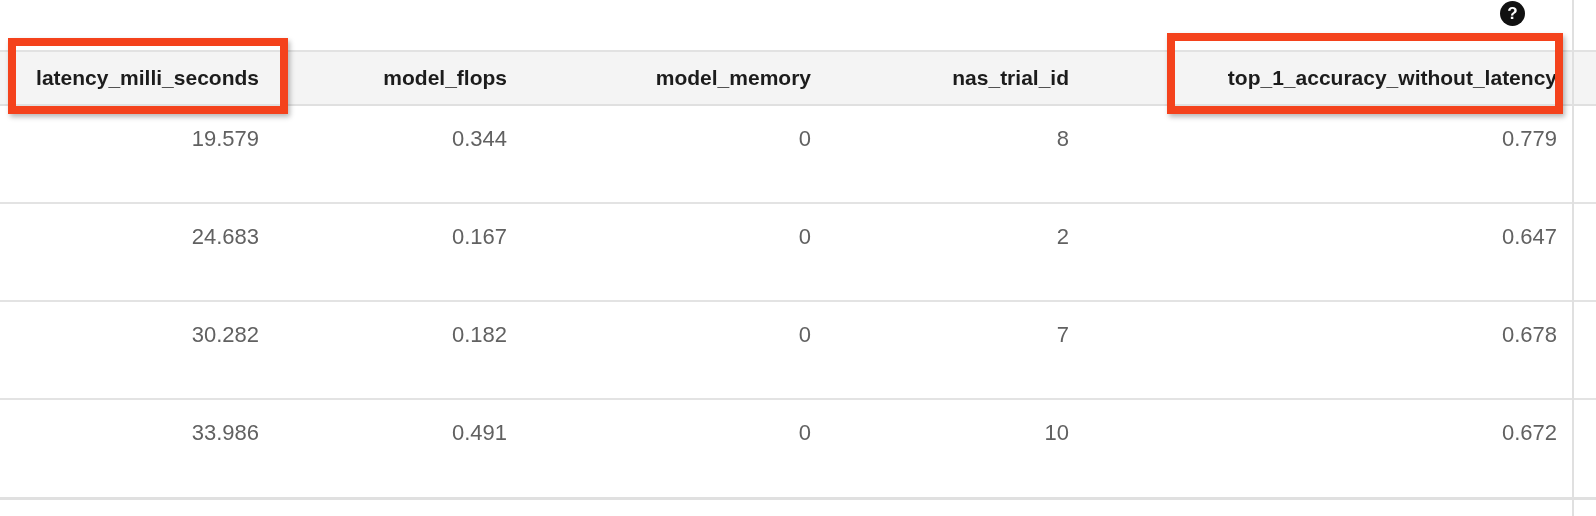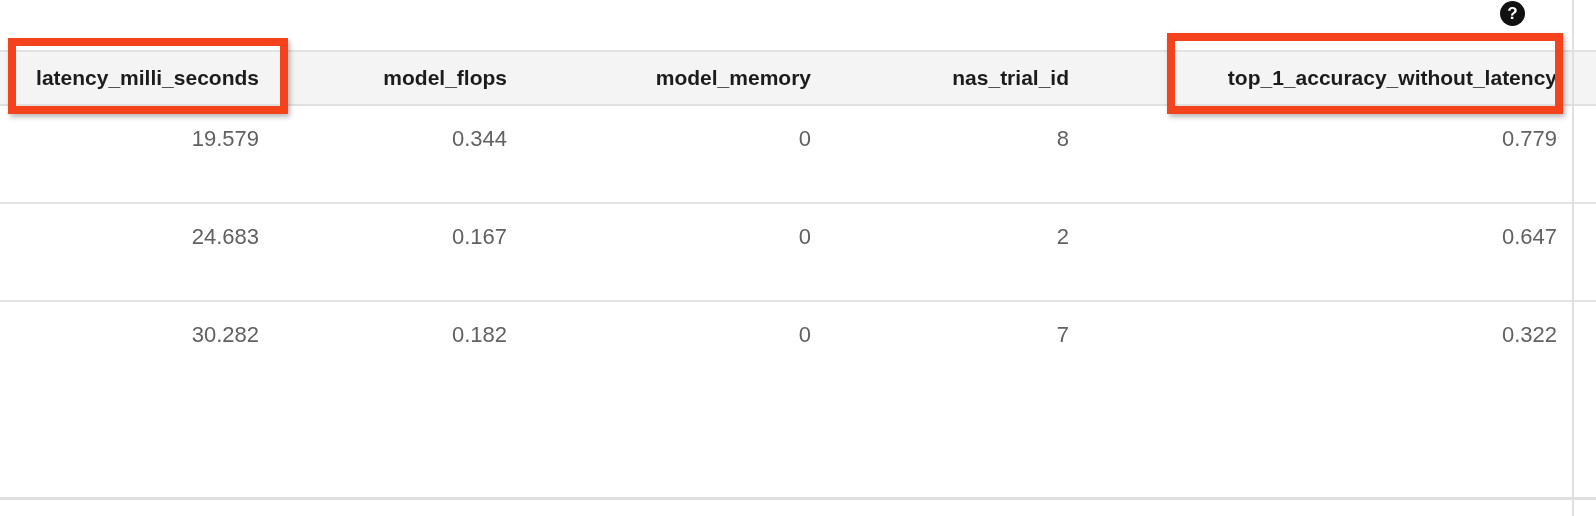--- a/index.html
+++ b/index.html
@@ -154,21 +154,29 @@
           <td>0</td>
           <td>2</td>
           <td>0.647</td>
           <td class="stub"></td>
         </tr>
         <tr>
           <td>30.282</td>
           <td>0.182</td>
           <td>0</td>
           <td>7</td>
-          <td>0.322</td>
+          <td>0.678</td>
+          <td class="stub"></td>
+        </tr>
+        <tr>
+          <td>33.986</td>
+          <td>0.491</td>
+          <td>0</td>
+          <td>10</td>
+          <td>0.672</td>
           <td class="stub"></td>
         </tr>
       </tbody>
   </table>
 
   <div class="v-divider"></div>
   <div class="bottom-rule"></div>
 
   <div class="hl hl-latency" style="border-color: rgb(244, 66, 28);"></div>
   <div class="hl hl-accuracy" style="border-color: rgb(244, 66, 28);"></div>

